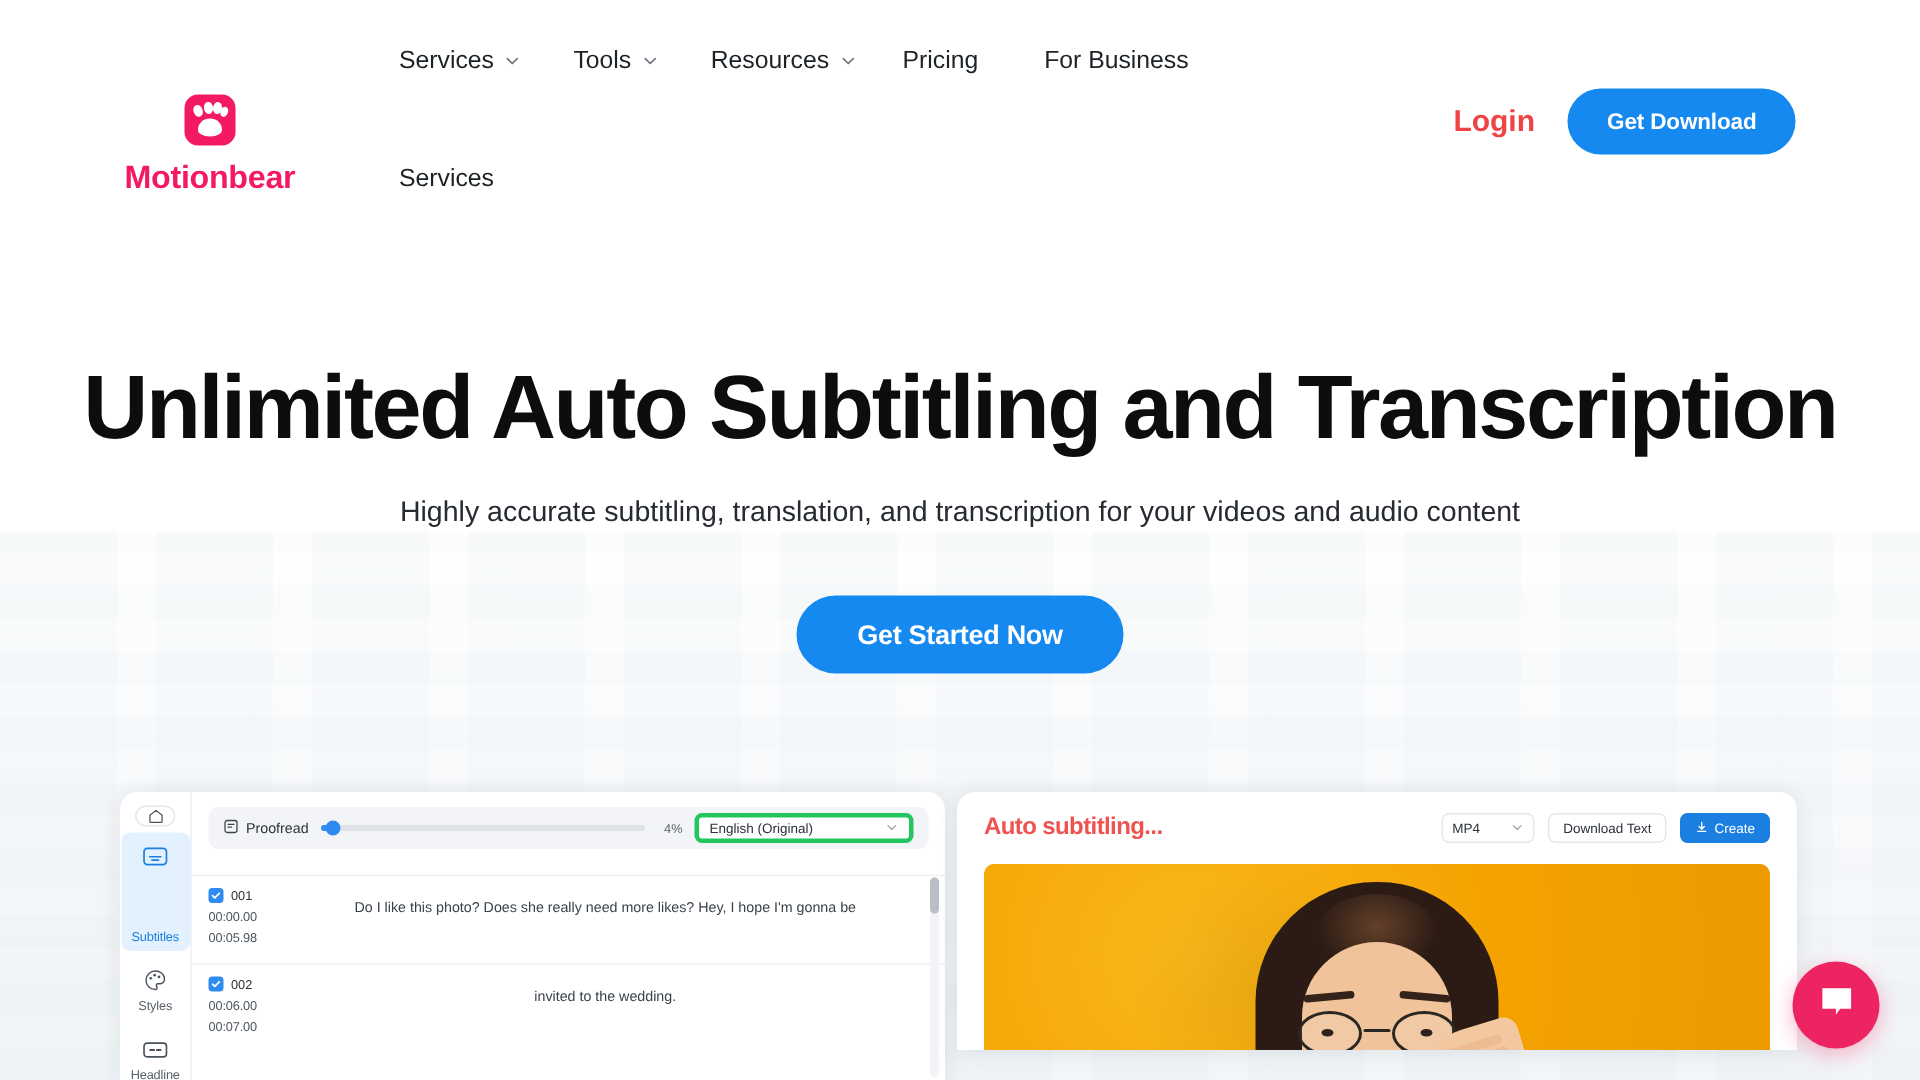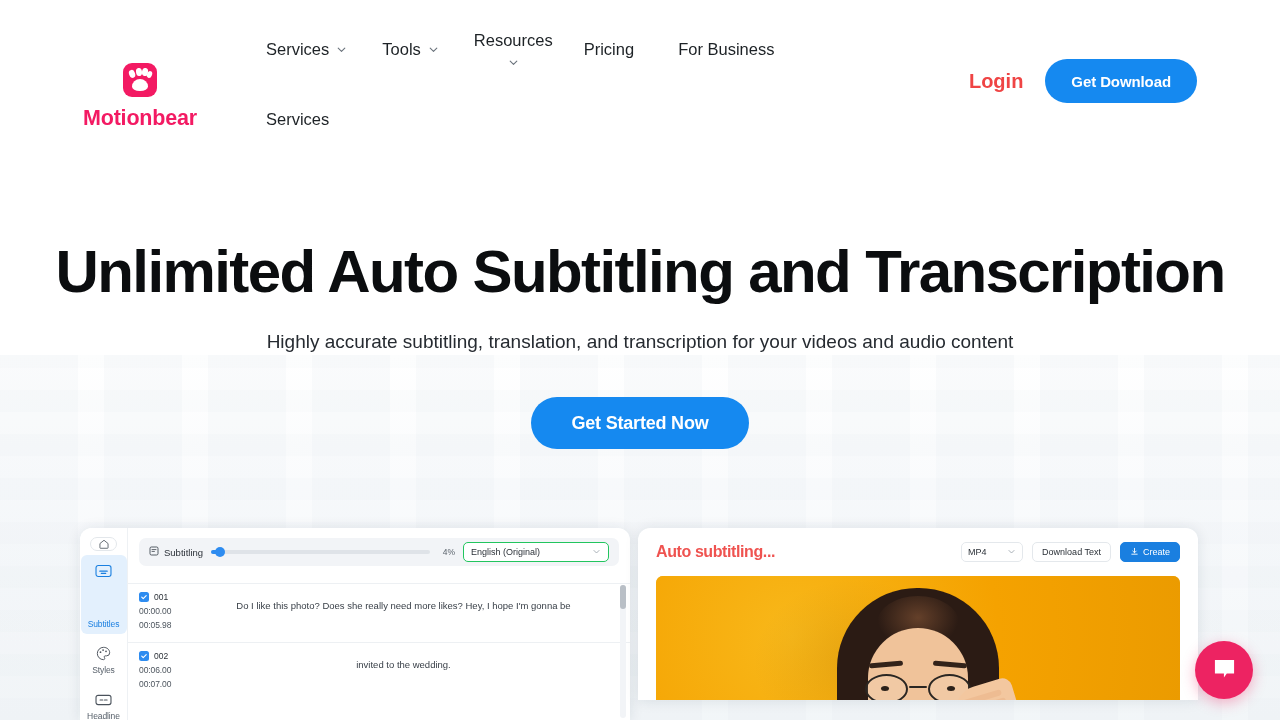--- a/index.html
+++ b/index.html
@@ -47,21 +47,21 @@
   .nav-row{ display:flex; align-items:center; }
   .nav-row.row1{ position:absolute; top:31px; left:0; gap:0; }
   .nav-row.row2{ position:absolute; top:110px; left:0; }
   .nav-item{
     display:inline-flex; align-items:center; gap:7px;
     font-size:16.5px; color:#1d2226; font-weight:400; cursor:pointer;
     white-space:nowrap;
   }
   .nav-gap-1{ margin-right:35px; }
   .nav-gap-2{ margin-right:35px; }
-  .nav-gap-3{ margin-right:31px;flex-direction:column; }
+  .nav-gap-3{ margin-right:31px; }
   .nav-gap-4{ margin-right:44px; }
   .chev{ width:11px; height:11px; display:inline-block; }
   .chev svg{ display:block; }
 
   .header-right{ position:absolute; right:83px; top:59px; display:flex; align-items:center; gap:22px; }
   .login-link{ font-size:20px; font-weight:700; color:#ef4444; cursor:pointer; }
   .btn-primary{
     background:#1589f0; color:#fff; border:none; border-radius:999px;
     font-family:inherit; font-size:15px; font-weight:700; letter-spacing:-.1px;
     padding:0 26px; height:44px; cursor:pointer; white-space:nowrap;
@@ -117,21 +117,21 @@
   .proof-bar{
     position:absolute; left:11px; top:10px; right:11px; height:28px;
     background:#f2f4f7; border-radius:7px; display:flex; align-items:center; padding:0 10px; gap:8px;
   }
   .proof-label{ font-size:9.5px; color:#2b3138; display:flex; align-items:center; gap:5px; white-space:nowrap; }
   .slider{ position:relative; flex:1; height:4px; background:#dfe3e8; border-radius:3px; }
   .slider-fill{ position:absolute; left:0; top:0; height:4px; width:4%; background:#2e8cf0; border-radius:3px; }
   .slider-knob{ position:absolute; left:4%; top:-3px; width:10px; height:10px; border-radius:50%; background:#2e8cf0; transform:translateX(-50%); }
   .proof-pct{ font-size:8.5px; color:#5c646d; min-width:17px; text-align:right; }
   .lang-select{
-    width:146px; height:20px; background:#fff; border:1px solid #22c55e; border-radius:5px;
+    width:146px; height:20px; background:#fff; border:3px solid #22c55e; border-radius:5px;
     display:flex; align-items:center; justify-content:space-between; padding:0 7px;
     font-size:9px; color:#2b3138; cursor:pointer; white-space:nowrap;
   }
 
   .sub-list{ position:absolute; left:0; top:55px; right:0; bottom:0; overflow:hidden; }
   .sub-row{ display:flex; gap:6px; padding:8px 12px 10px 11px; border-top:1px solid #edf0f3; min-height:59px; }
   .sub-meta{ width:54px; flex:none; }
   .sub-idrow{ display:flex; align-items:center; gap:5px; }
   .cbx{
     width:10px; height:10px; border-radius:2.5px; background:#2e8cf0;
@@ -312,21 +312,21 @@
       <div class="editor-main">
 
         <div class="proof-bar">
           <span class="proof-label">
             <span>
               <svg viewBox="0 0 14 14" width="10" height="10">
                   <rect x="1.4" y="1.4" width="11.2" height="11.2" rx="2" fill="none" stroke="#3c444d" stroke-width="1.2"></rect>
                   <path d="M4.2 5h5.6M4.2 7.6h3.4" stroke="#3c444d" stroke-width="1.1" stroke-linecap="round"></path>
                 </svg>
             </span>
-            <span>Subtitling</span>
+            <span>Proofread</span>
           </span>
           <span class="slider">
             <span class="slider-fill"></span>
             <span class="slider-knob"></span>
           </span>
           <span class="proof-pct">4%</span>
           <span class="lang-select">
             <span>English (Original)</span>
             <span>
               <svg viewBox="0 0 12 12" width="9" height="9">

